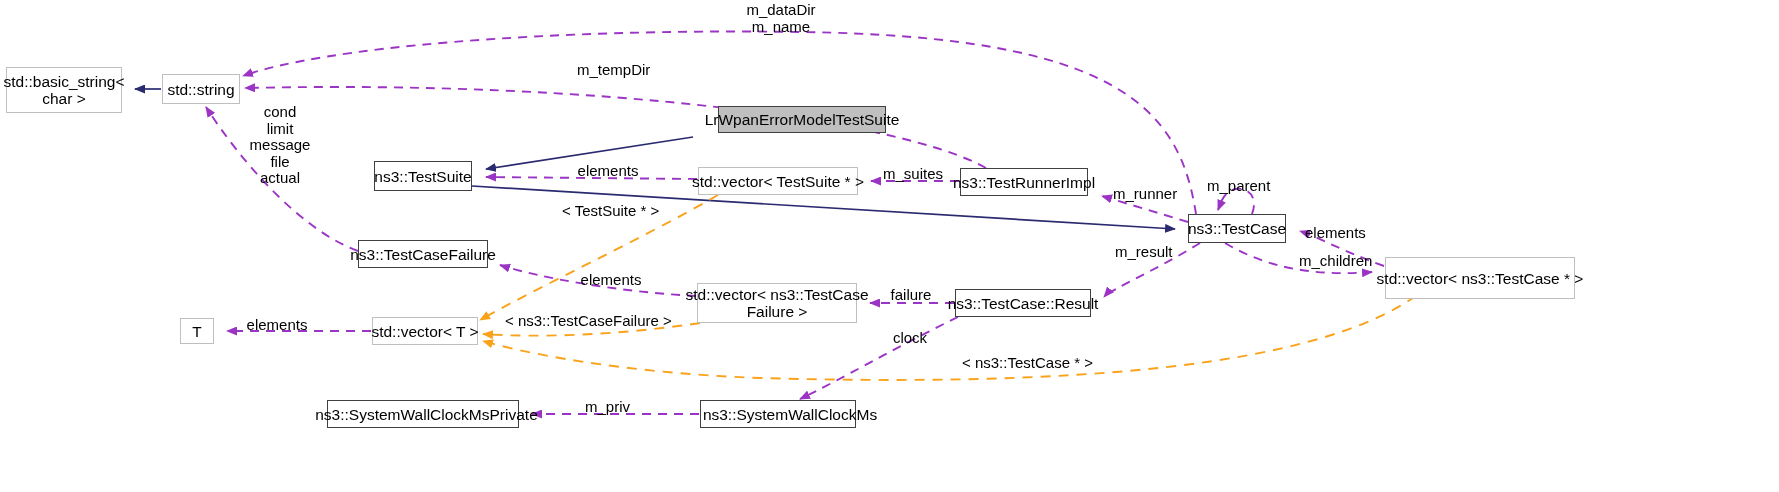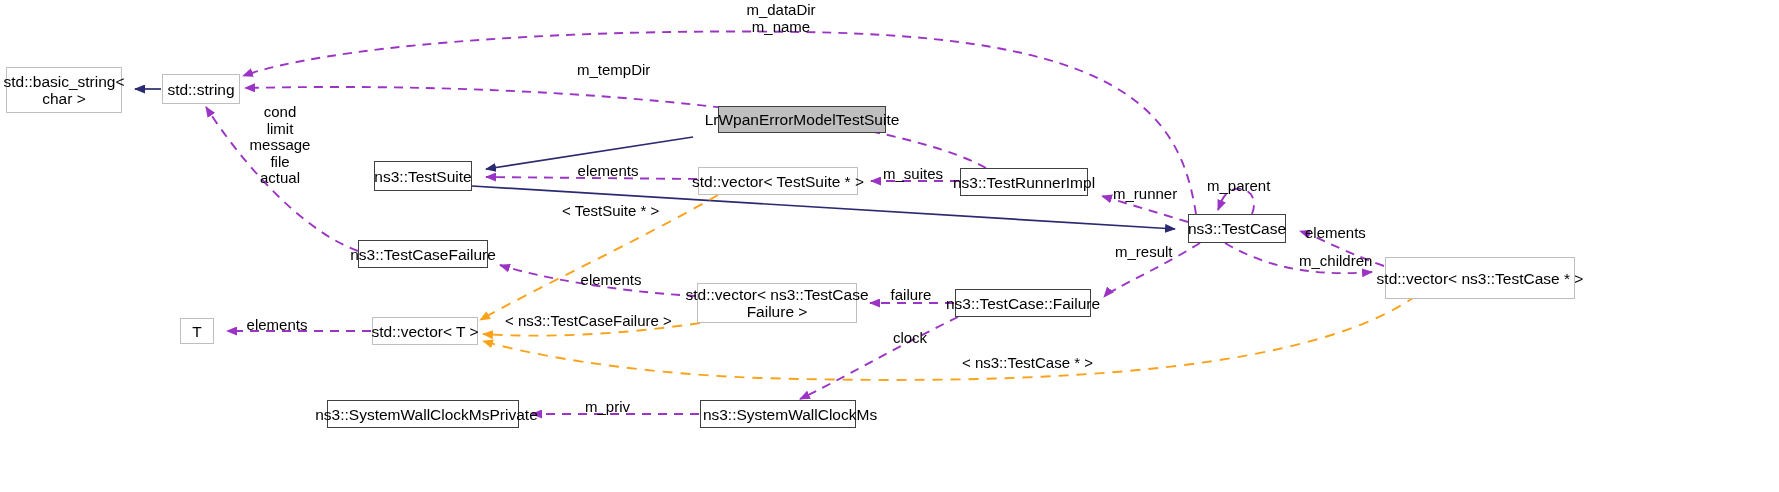--- a/index.html
+++ b/index.html
@@ -131,21 +131,21 @@
 
   <div class="node cls" style="left:1188px; top:214px; width:98px; height:29px;">ns3::TestCase</div>
 
   <div class="node tmpl" style="left:1385px; top:257px; width:190px; height:42px;">std::vector&lt; ns3::TestCase * &gt;</div>
 
   <div class="node cls" style="left:358px; top:240px; width:130px; height:28px;">ns3::TestCaseFailure</div>
 
   <div class="node tmpl" style="left:697px; top:283px; width:160px; height:40px;">std::vector&lt; ns3::TestCase
 Failure &gt;</div>
 
-  <div class="node cls" style="left:955px; top:289px; width:136px; height:28px;">ns3::TestCase::Failure</div>
+  <div class="node cls" style="left:955px; top:289px; width:136px; height:28px;">ns3::TestCase::Result</div>
 
   <div class="node tmpl" style="left:180px; top:318px; width:34px; height:26px;">T</div>
 
   <div class="node tmpl" style="left:372px; top:317px; width:106px; height:28px;">std::vector&lt; T &gt;</div>
 
   <div class="node cls" style="left:327px; top:400px; width:192px; height:28px;padding-left:7px;">ns3::SystemWallClockMsPrivate</div>
 
   <div class="node cls" style="left:700px; top:400px; width:156px; height:28px;padding-left:24px;">ns3::SystemWallClockMs</div>
 
   <div class="edge-label multi" style="left:735px; top:2px;   width:92px;">m_dataDir

